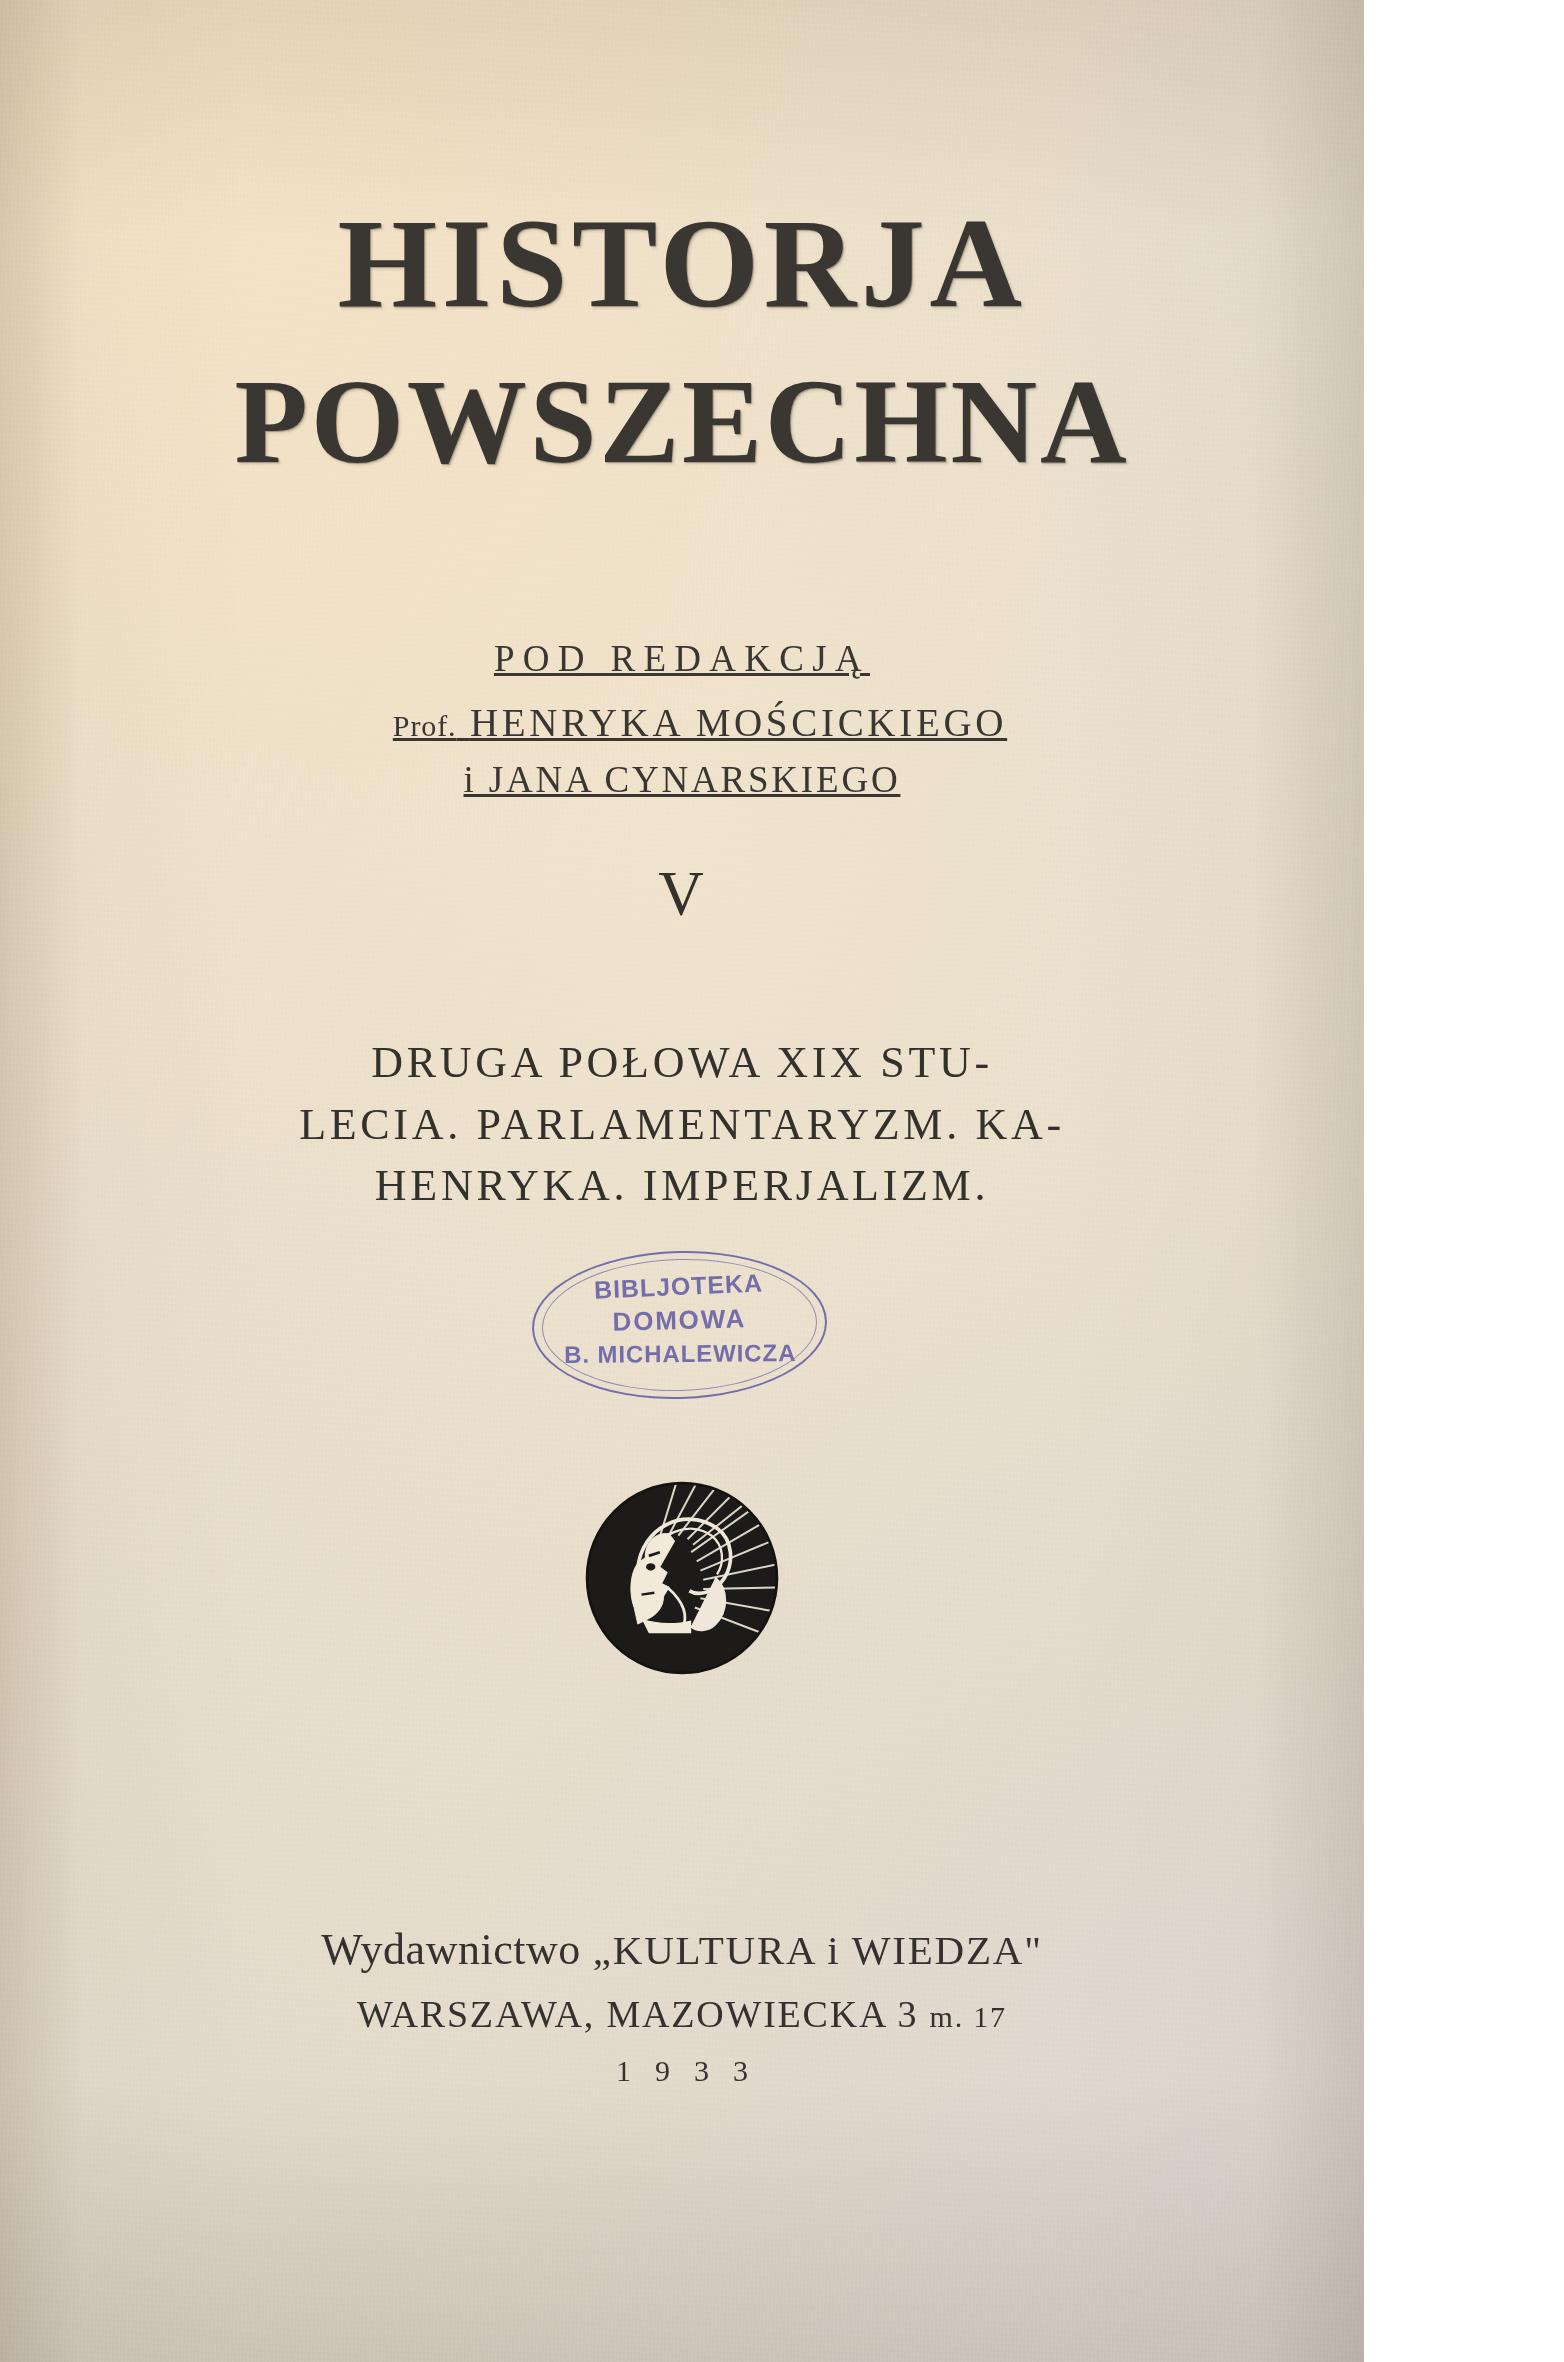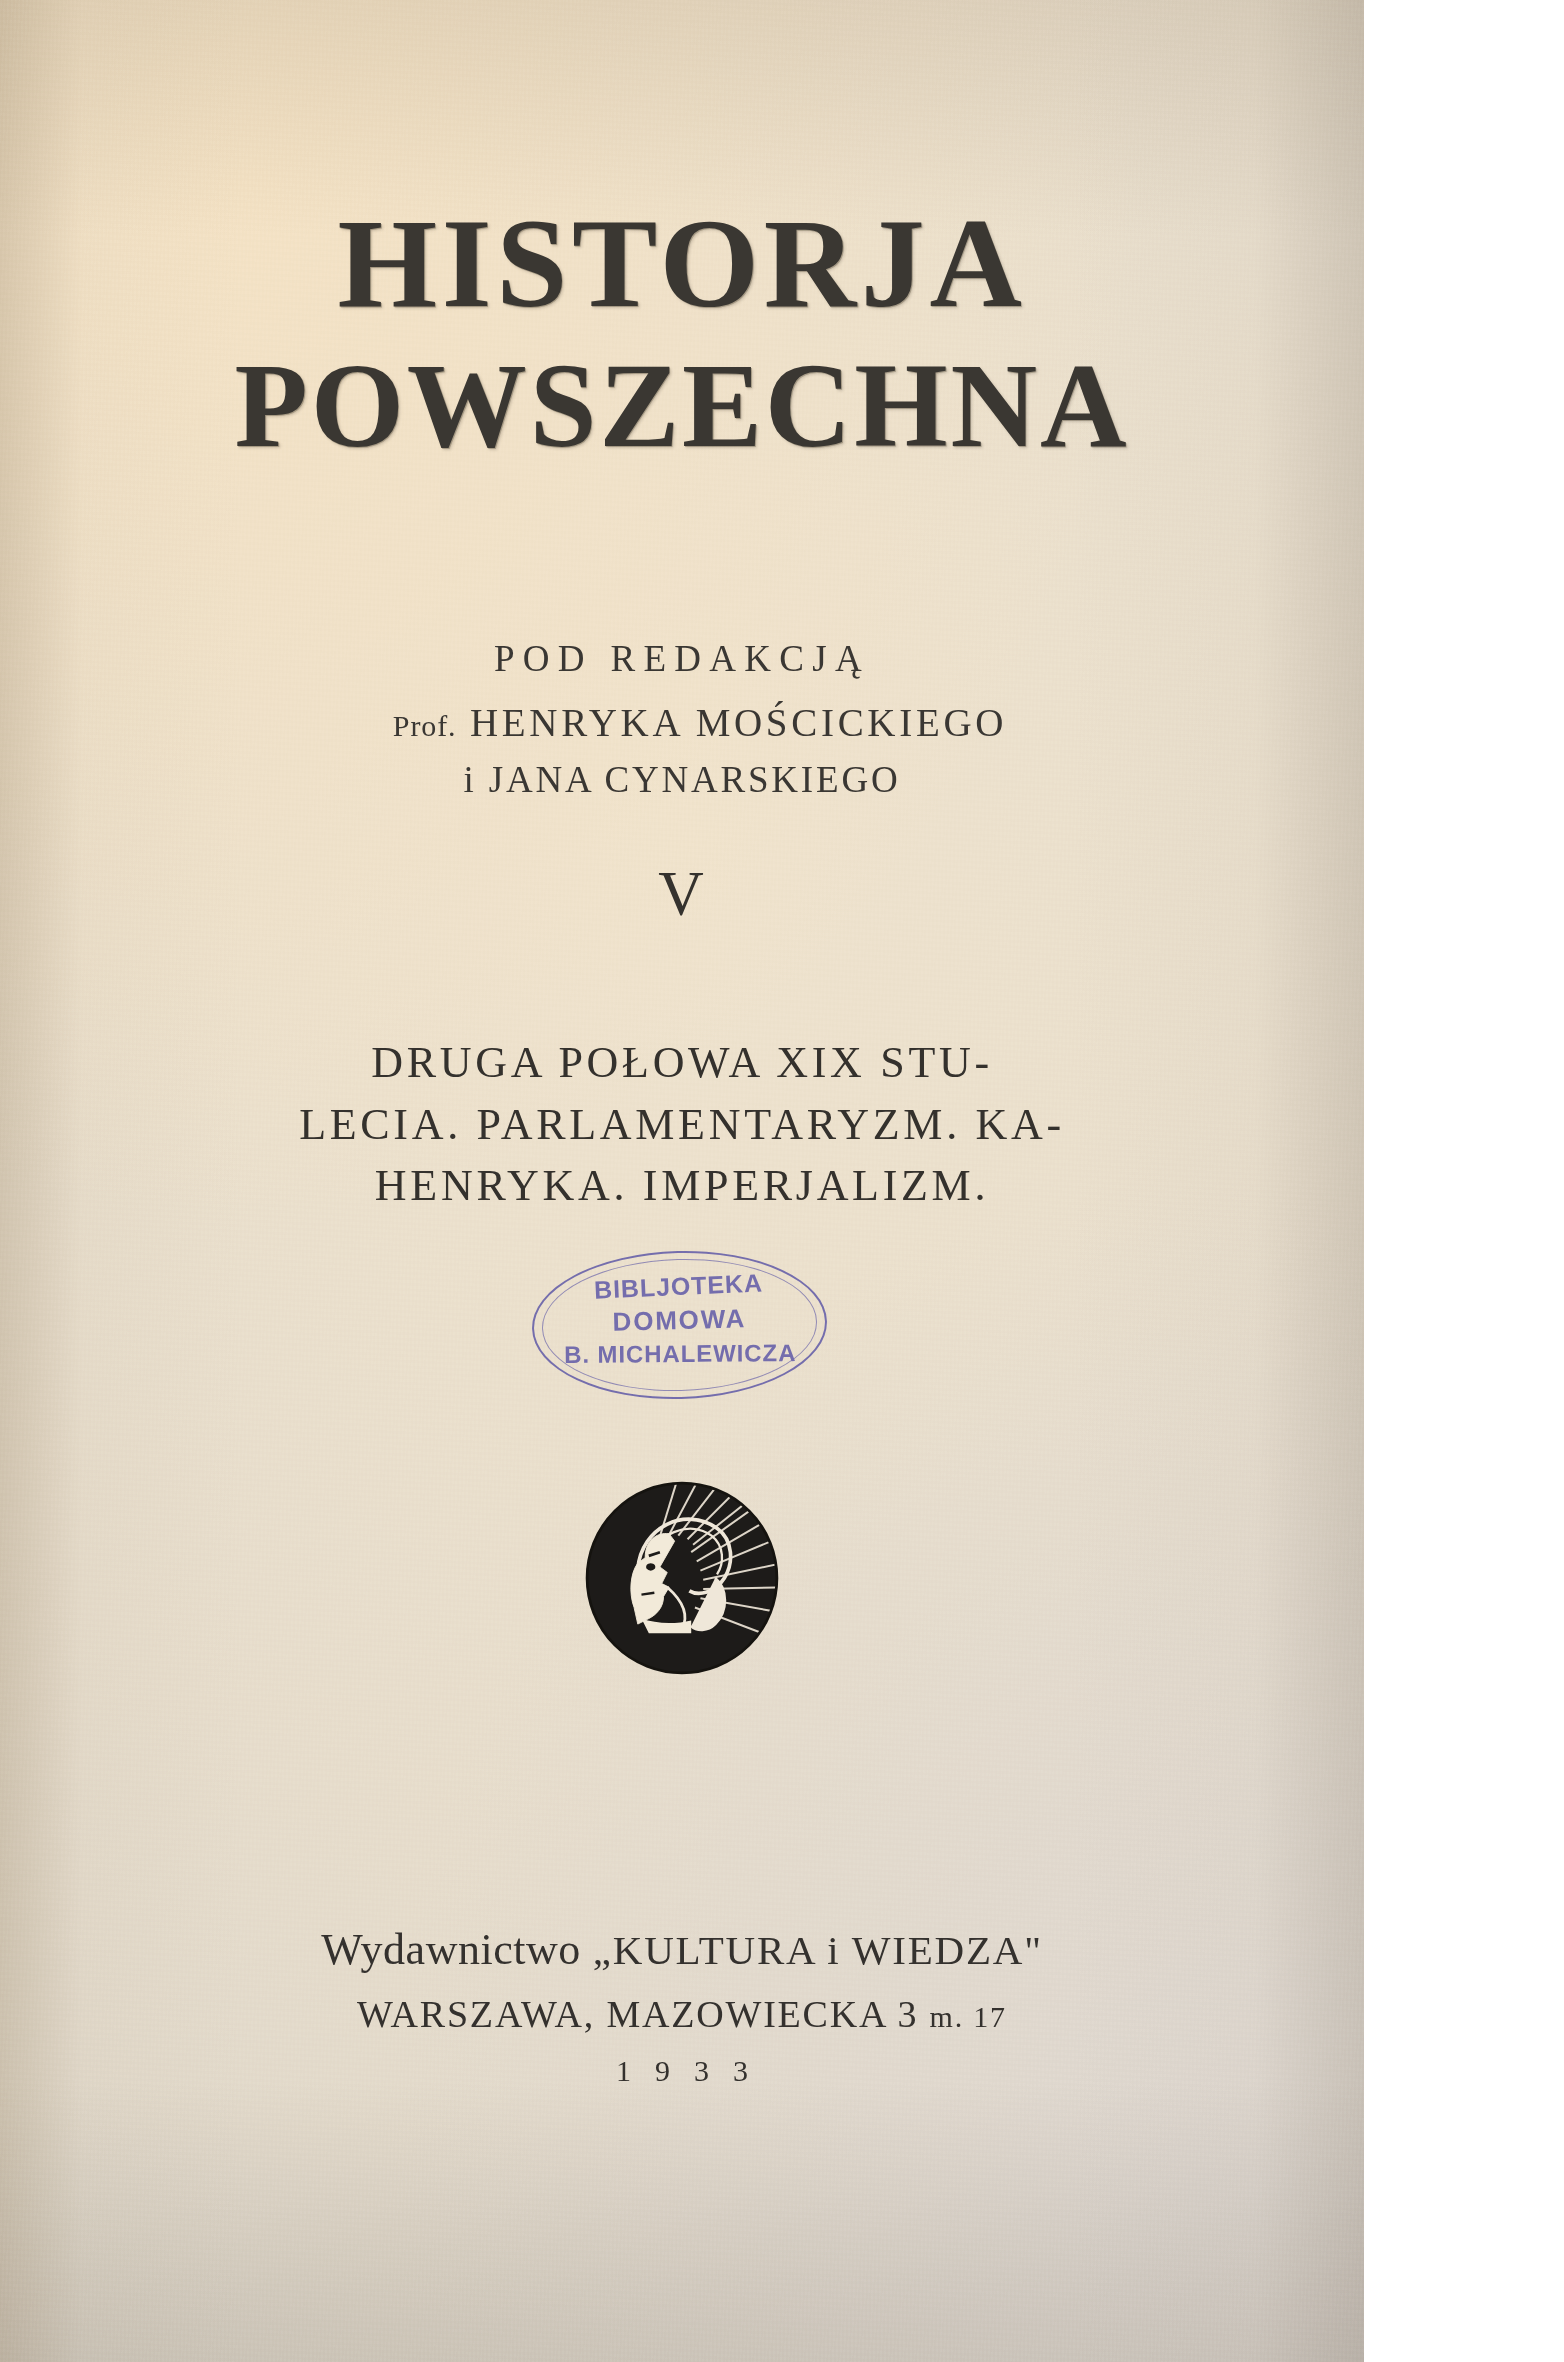--- a/index.html
+++ b/index.html
@@ -58,31 +58,32 @@
   .title-line {
     font-family: "Liberation Serif", serif;
     font-weight: bold;
     font-size: 128px;
     letter-spacing: 4.6px;
     line-height: 1.02;
     color: #3a3732;
     text-shadow: 0.9px 0.9px 0 rgba(90,80,60,0.35), 1.8px 1.8px 2.8px rgba(60,50,40,0.20);
   }
   .title-line.second {
-    margin-top: 16px;
+    margin-top: 32px;
     font-size: 120px;
     letter-spacing: 2.8px;
   }
 
   .editors {
     position: absolute;
     left: 0;
     right: 0;
     top: 637px;
     color: #3a3733;
+    text-decoration: underline;
   }
   .editors .row1 {
     font-size: 37px;
     letter-spacing: 8.3px;
     margin-bottom: 20px;
   }
   .editors .row2 {
     font-size: 39px;
     letter-spacing: 3.7px;
     margin-bottom: 13px;

